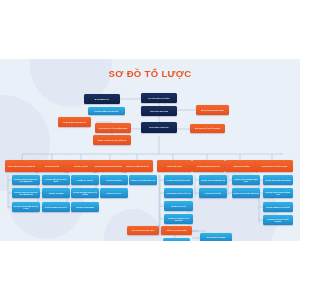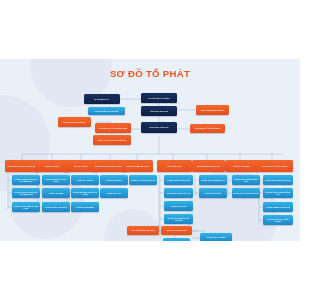--- a/index.html
+++ b/index.html
@@ -43,21 +43,21 @@
 
 <div id="stage">
   <div id="canvas">
 
     <div class="blob b1"></div>
     <div class="blob b2"></div>
     <div class="blob b3"></div>
     <div class="blob b4"></div>
     <div class="blob b5"></div>
 
-    <div id="title">SƠ ĐỒ TỔ PHÁT</div>
+    <div id="title">SƠ ĐỒ TỔ LƯỢC</div>
 
     <svg id="wires" viewBox="0 0 300 182" preserveAspectRatio="none">
       <g stroke="#8fa4c4" stroke-width=".4" fill="none">
 
         <path d="M159 44 L159 49"></path>
 
         <path d="M141 40 L120 40"></path>
 
         <path d="M110 47 L110 52"></path>
 

